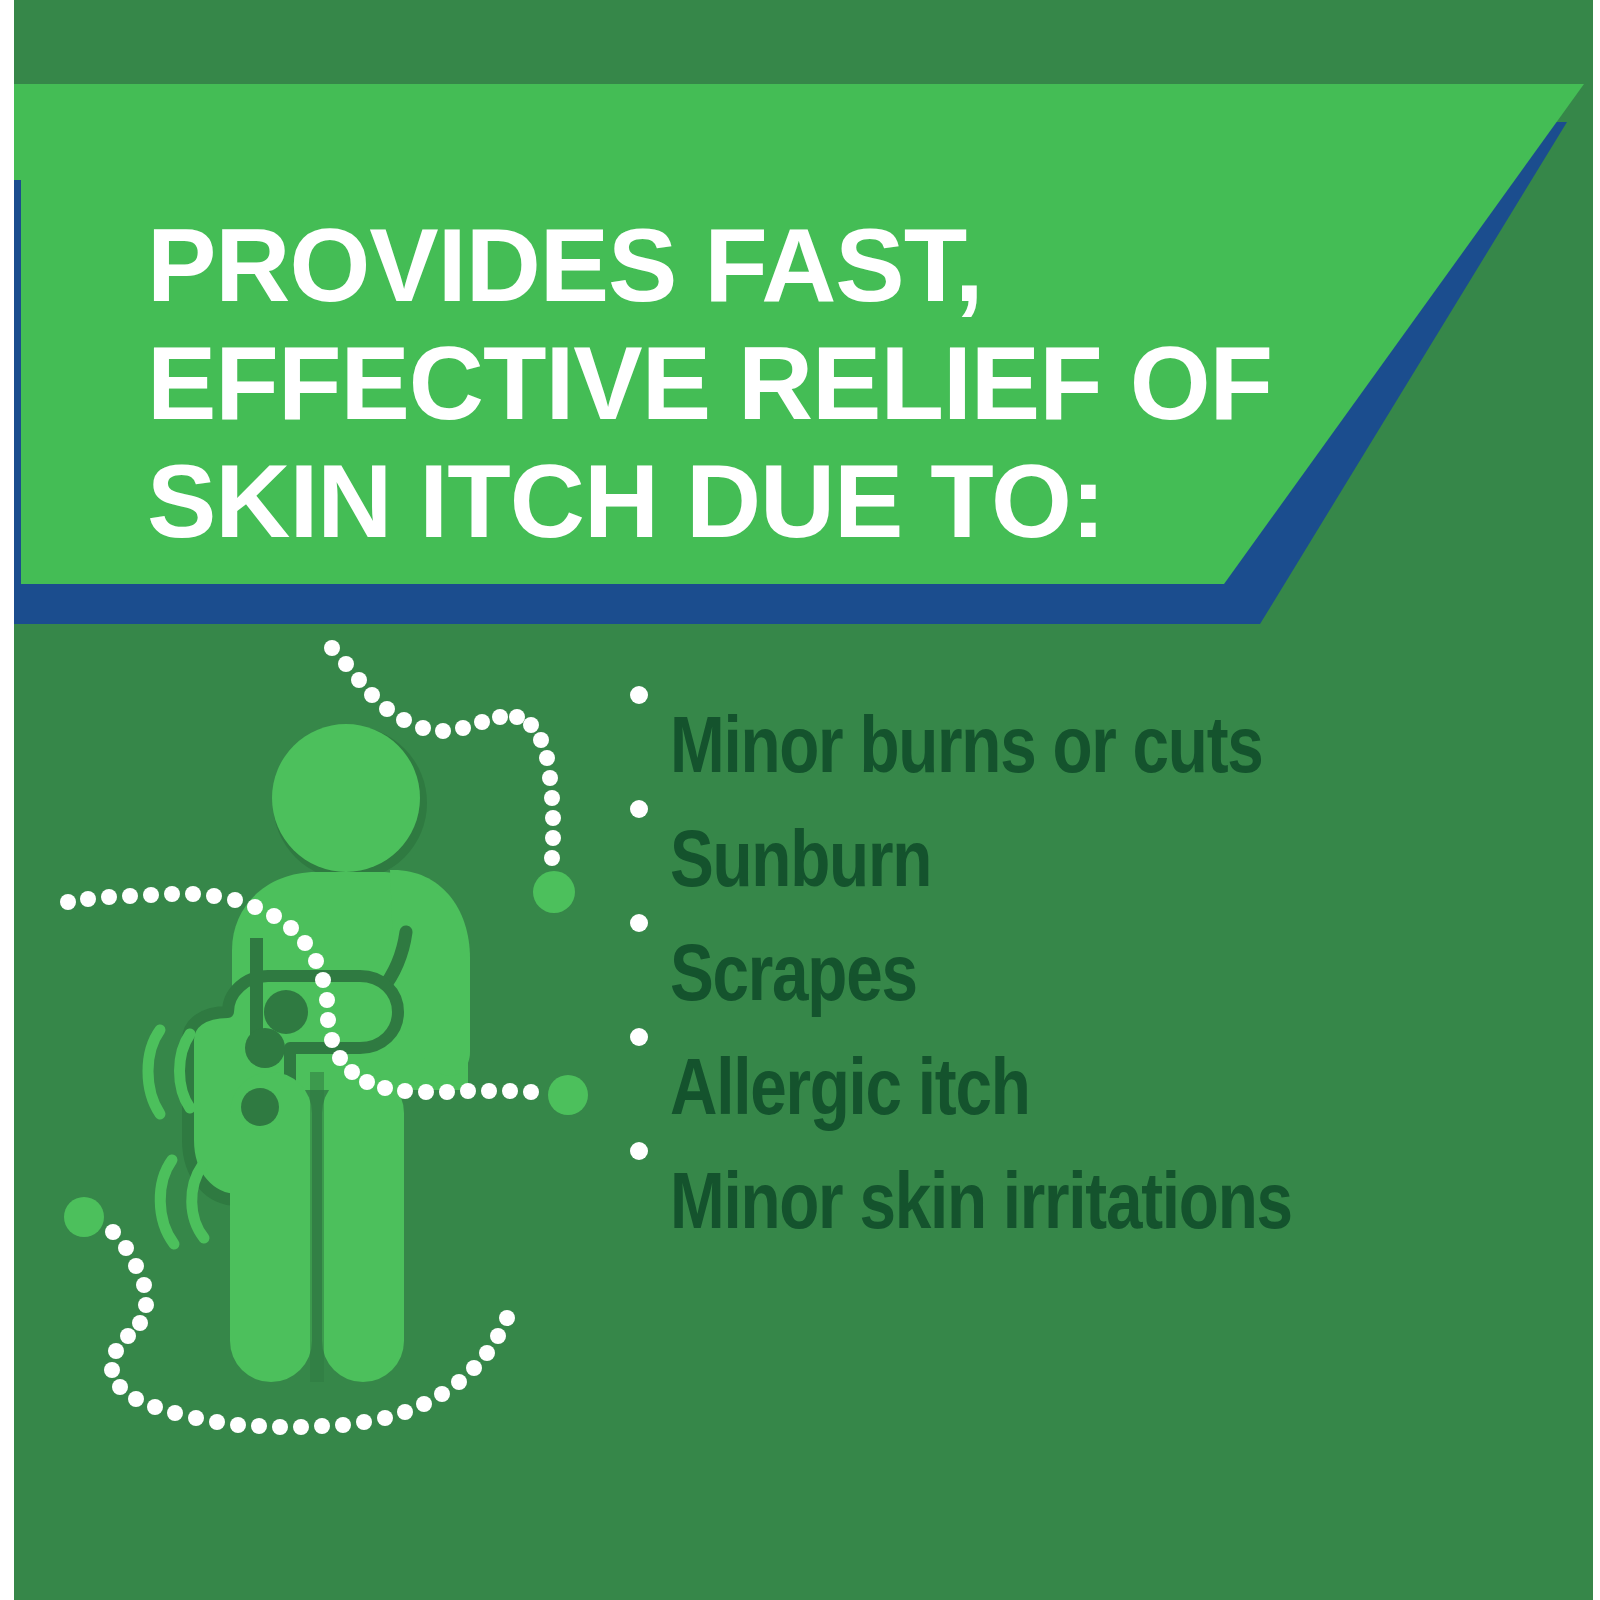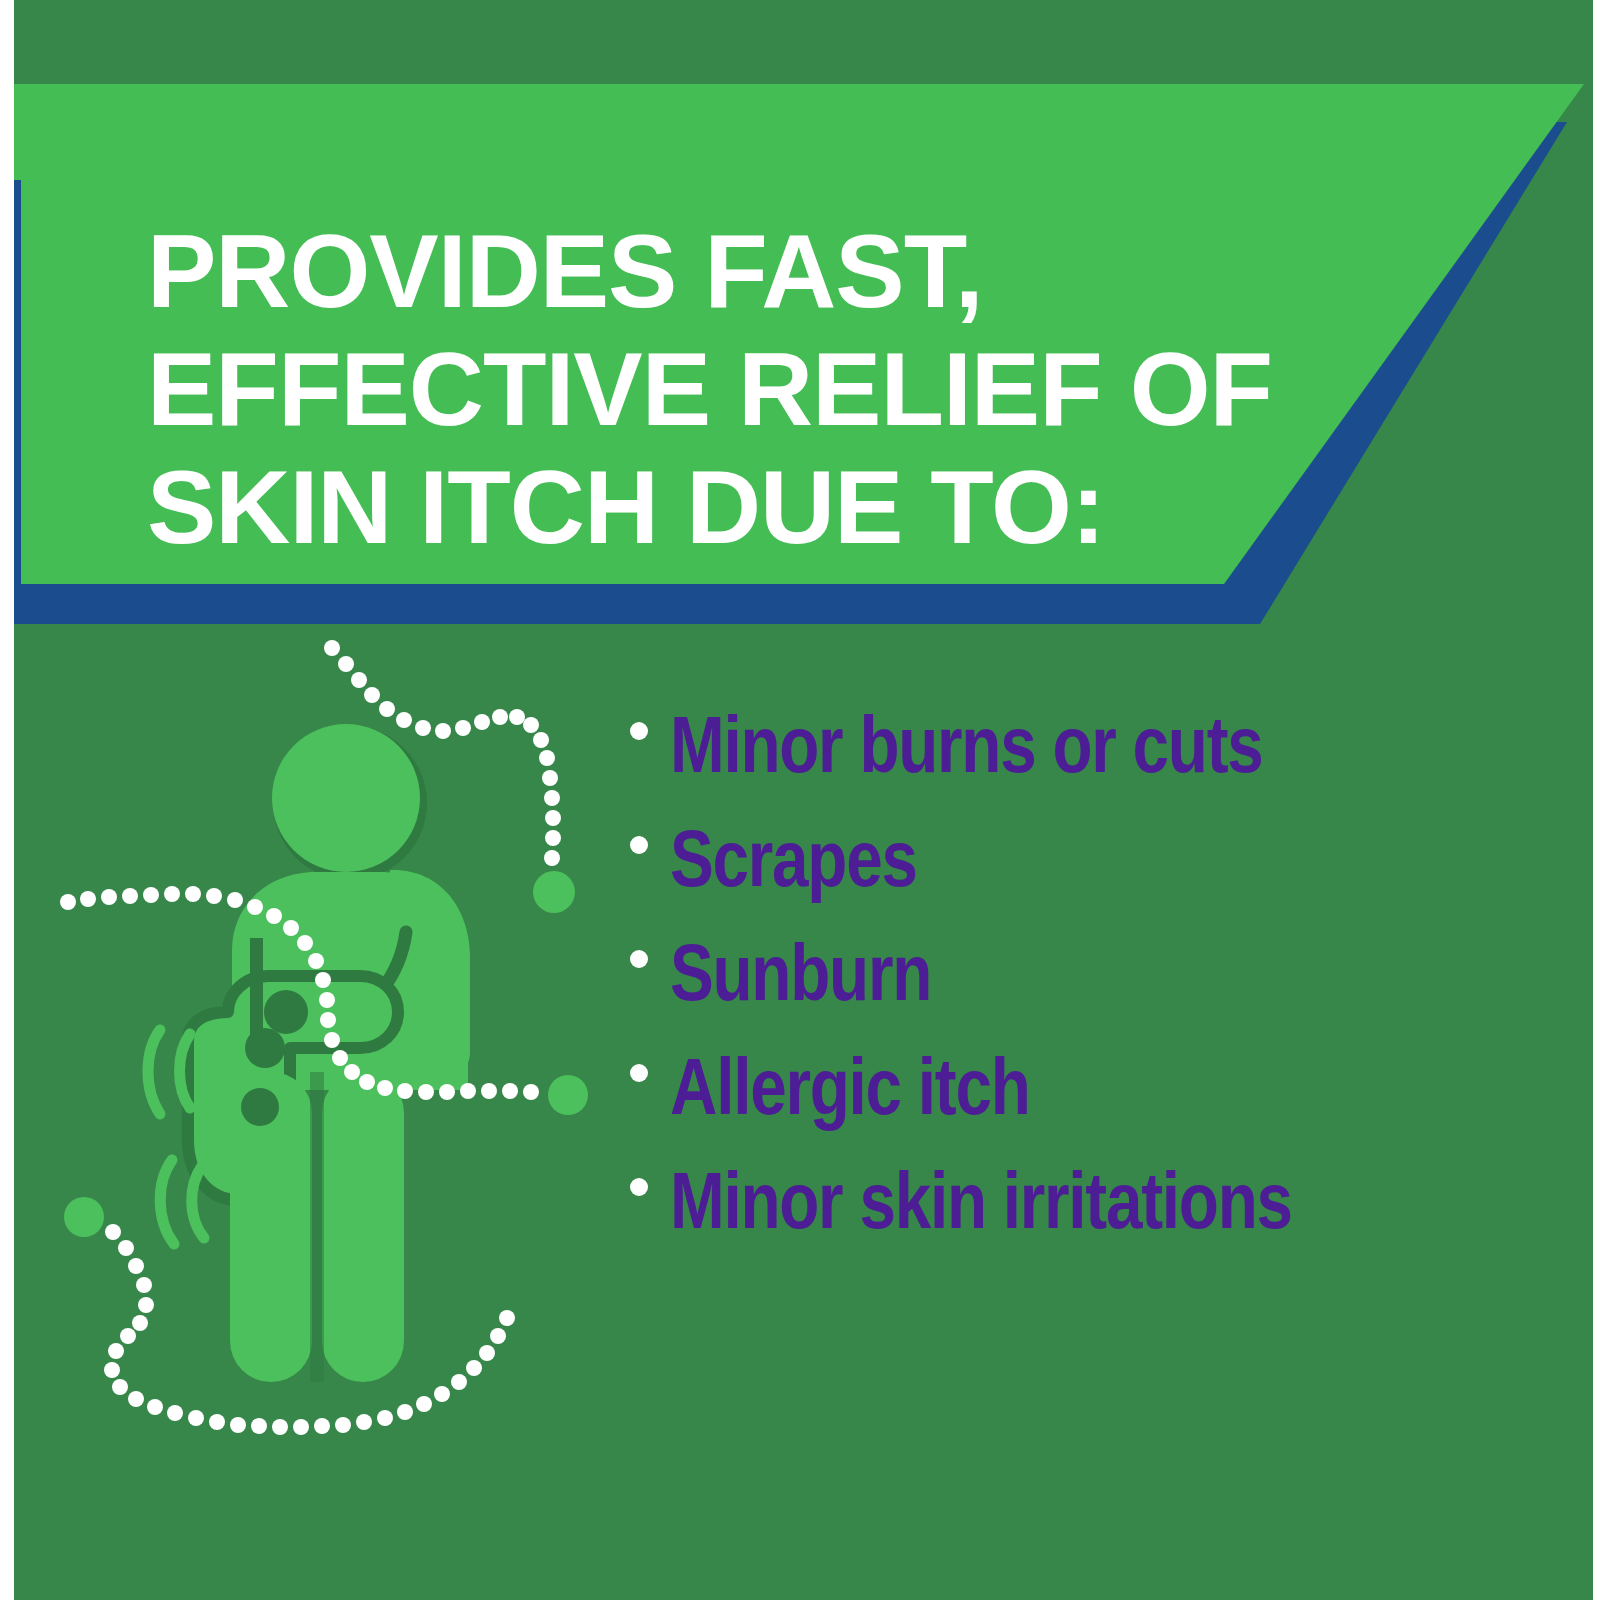--- a/index.html
+++ b/index.html
@@ -56,42 +56,42 @@
     position: absolute;
     left: 14px;
     top: 96px;
     width: 7px;
     height: 444px;
     background: #1b4d8e;
   }
   .headline {
     position: absolute;
     left: 147px;
-    top: 128px;
+    top: 122px;
     width: 1230px;
     color: #ffffff;
     font-size: 104px;
     line-height: 118px;
     font-weight: 700;
     letter-spacing: -1px;
     white-space: pre-line;
     text-transform: uppercase;
   }
   
   .bullets {
     position: absolute;
     left: 630px;
     top: 700px;
     width: 950px;
   }
   .bullet-row {
     display: flex;
-    align-items: center;
+    align-items: flex-start;
     margin-bottom: 24px;
-    color: #4c1d95;
+    color: #14532d;
   }
   .bullet-dot {
     display: inline-block;
     width: 18px;
     height: 18px;
     border-radius: 50%;
     background: #ffffff;
     margin-right: 22px;
     flex: 0 0 auto;
     position: relative;
@@ -284,28 +284,28 @@
     </svg>
   </div>
 
   <div class="bullets">
     <div class="bullet-row">
       <span class="bullet-dot"></span>
       <span class="bullet-label">Minor burns or cuts</span>
     </div>
     <div class="bullet-row">
       <span class="bullet-dot"></span>
+      <span class="bullet-label">Sunburn</span>
+    </div>
+    <div class="bullet-row">
+      <span class="bullet-dot"></span>
       <span class="bullet-label">Scrapes</span>
     </div>
     <div class="bullet-row">
       <span class="bullet-dot"></span>
-      <span class="bullet-label">Sunburn</span>
-    </div>
-    <div class="bullet-row">
-      <span class="bullet-dot"></span>
       <span class="bullet-label">Allergic itch</span>
     </div>
     <div class="bullet-row">
       <span class="bullet-dot"></span>
       <span class="bullet-label">Minor skin irritations</span>
     </div>
   </div>
 
 </div>
 

